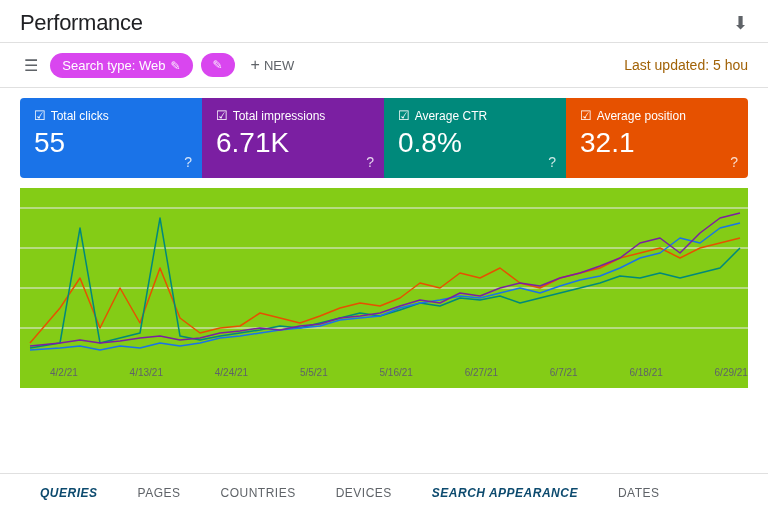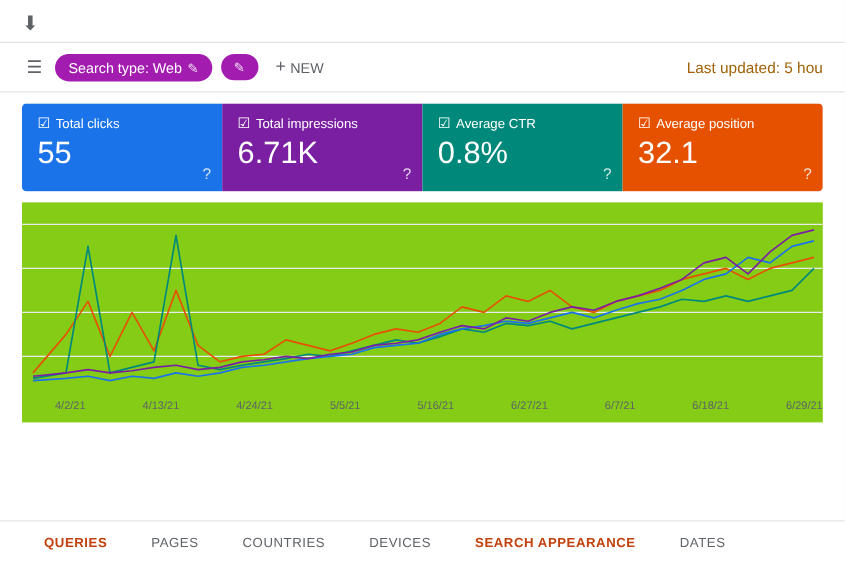--- a/index.html
+++ b/index.html
@@ -51,21 +51,21 @@
     }
 
     .filter-icon-btn {
       color: #5f6368;
       font-size: 16px;
       cursor: pointer;
       padding: 4px;
     }
 
     .pill-btn {
-      background: #a21caf;
+      background: #d946ef;
       color: #fff;
       border: none;
       border-radius: 20px;
       padding: 5px 12px;
       font-size: 13px;
       cursor: pointer;
       display: flex;
       align-items: flex-end;
       gap: 5px;
     }
@@ -182,29 +182,31 @@
       font-size: 12px;
       color: #5f6368;
       cursor: pointer;
       text-transform: uppercase;
       letter-spacing: 0.5px;
       font-weight: 500;
     }
 
     .tab-item.bold-tab {
       font-weight: 700;
-      color: #c2410c;
+      color: #0c4a6e;
+      font-style: italic;
     }
   </style>
 </head>
 <body>
 
 <div class="screen-container">
 
   <div class="header">
+    <h1 class="page-title">Performance</h1>
     <span class="download-icon">⬇</span>
   </div>
 
   <div class="toolbar">
     <span class="filter-icon-btn">☰</span>
     <button class="pill-btn">
       <span>Search type: Web</span>
       <span class="edit-icon">✎</span>
     </button>
     <button class="pill-btn">

